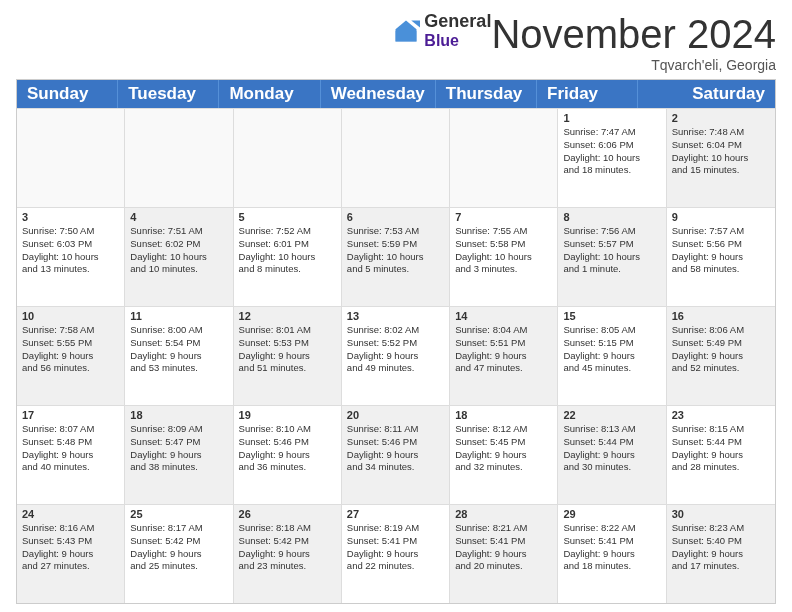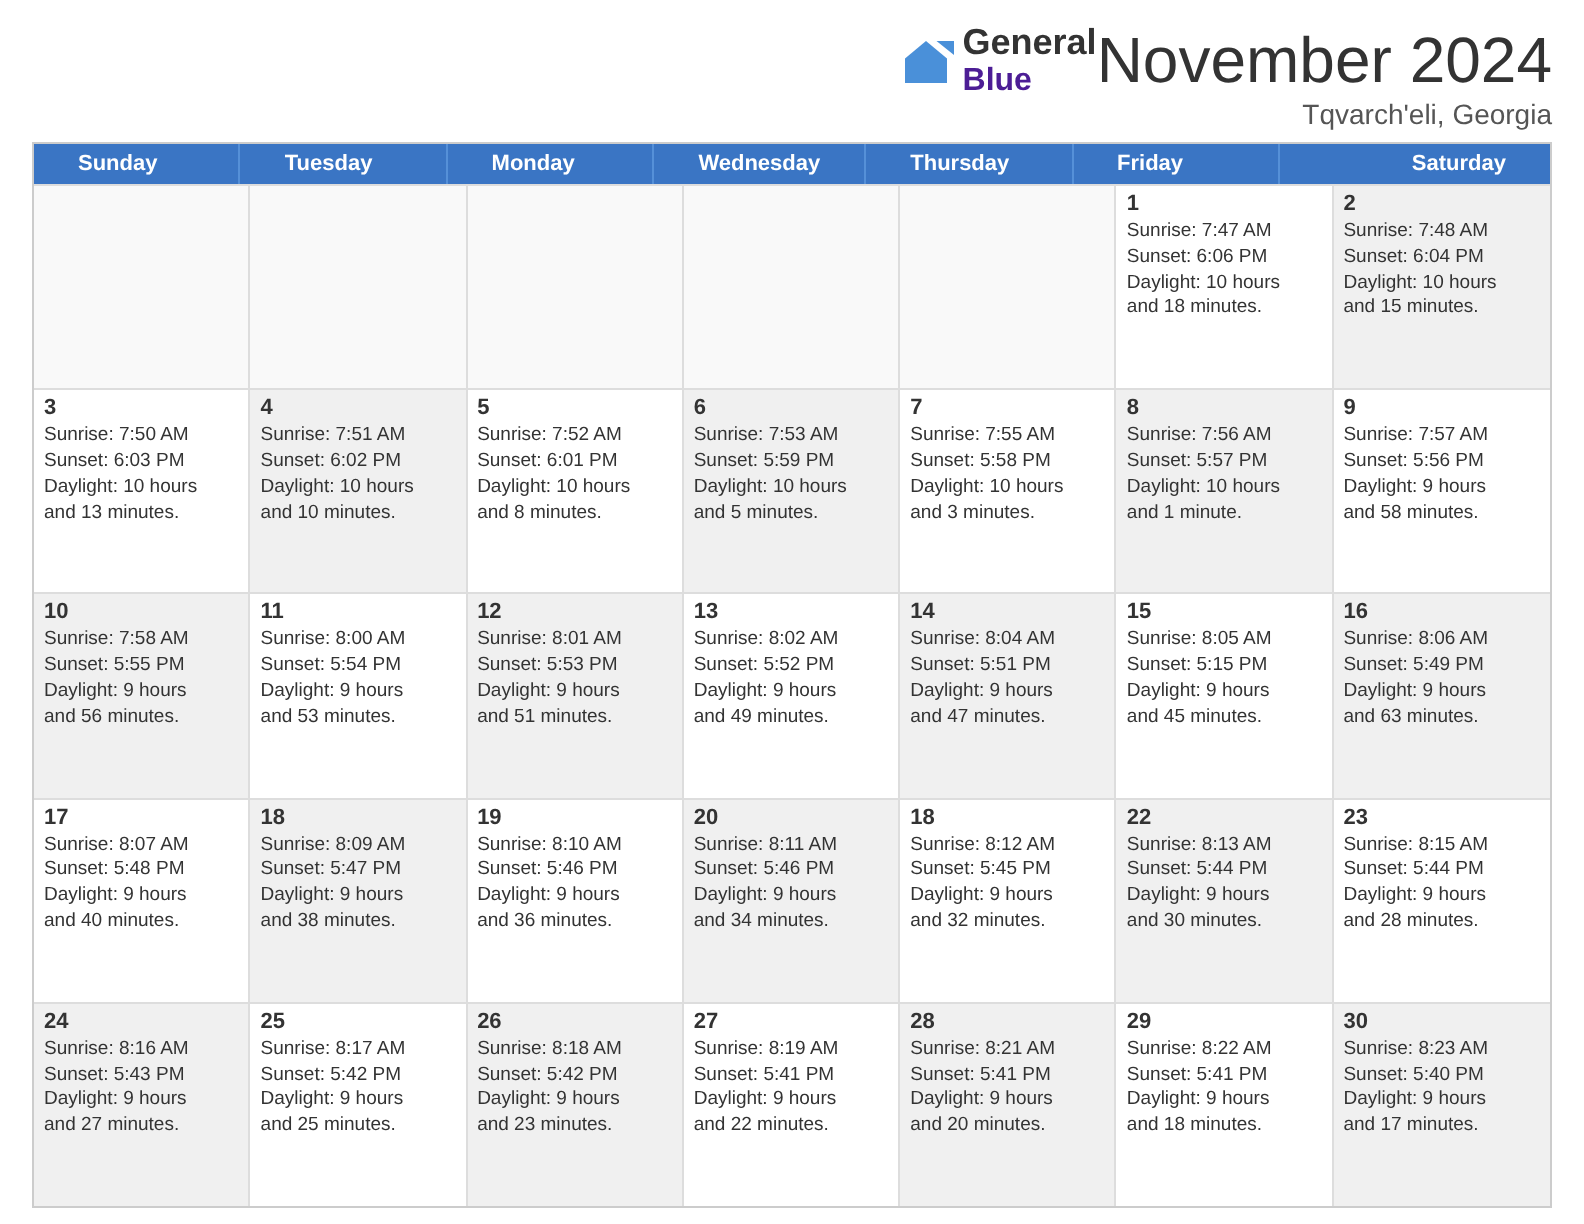--- a/index.html
+++ b/index.html
@@ -35,44 +35,44 @@
       line-height: 1.1;
     }
     .logo-icon {
       width: 28px;
       height: 28px;
     }
     .title-area {
       text-align: right;
     }
     .month-title {
-      font-size: 32px;
+      font-size: 40px;
       font-weight: normal;
       color: #333;
     }
     .location {
       font-size: 14px;
       color: #555;
     }
     .calendar {
       flex: 1;
       display: flex;
       flex-direction: column;
       border: 1px solid #ccc;
     }
     .cal-header {
       display: grid;
       grid-template-columns: repeat(7, 1fr);
       background: #3a75c4;
     }
     .cal-header-cell {
       color: #fff;
-      font-size: 11px;
+      font-size: 17px;
       font-weight: bold;
-      padding: 4px 22px;
+      padding: 4px 10px;
       text-align: left;
       border-right: 1px solid #5590d8;
     }
     .cal-header-cell:last-child { border-right: none; margin-left: 44px; }
     .cal-body {
       flex: 1;
       display: flex;
       flex-direction: column;
     }
     .cal-row {
@@ -251,21 +251,21 @@
             <span class="cell-line">Sunrise: 8:05 AM</span>
             <span class="cell-line">Sunset: 5:15 PM</span>
             <span class="cell-line">Daylight: 9 hours</span>
             <span class="cell-line">and 45 minutes.</span>
           </div>
           <div class="cal-cell shaded">
             <span class="day-num">16</span>
             <span class="cell-line">Sunrise: 8:06 AM</span>
             <span class="cell-line">Sunset: 5:49 PM</span>
             <span class="cell-line">Daylight: 9 hours</span>
-            <span class="cell-line">and 63 minutes.</span>
+            <span class="cell-line">and 52 minutes.</span>
           </div>
         </div>
         <div class="cal-row">
           <div class="cal-cell">
             <span class="day-num">17</span>
             <span class="cell-line">Sunrise: 8:07 AM</span>
             <span class="cell-line">Sunset: 5:48 PM</span>
             <span class="cell-line">Daylight: 9 hours</span>
             <span class="cell-line">and 40 minutes.</span>
           </div>

